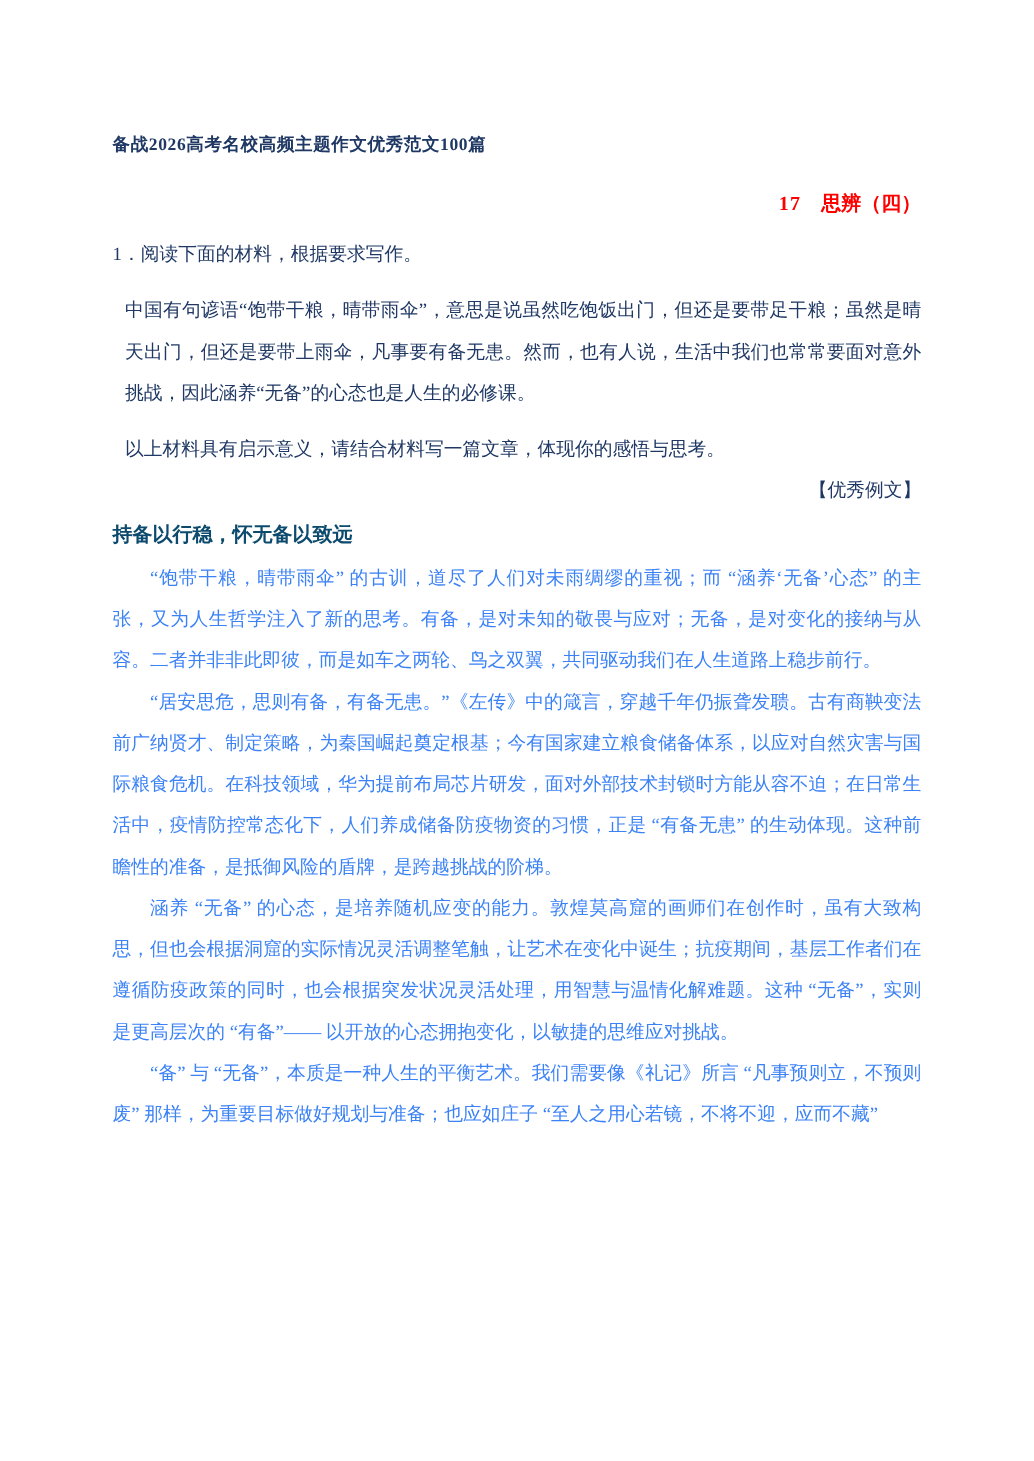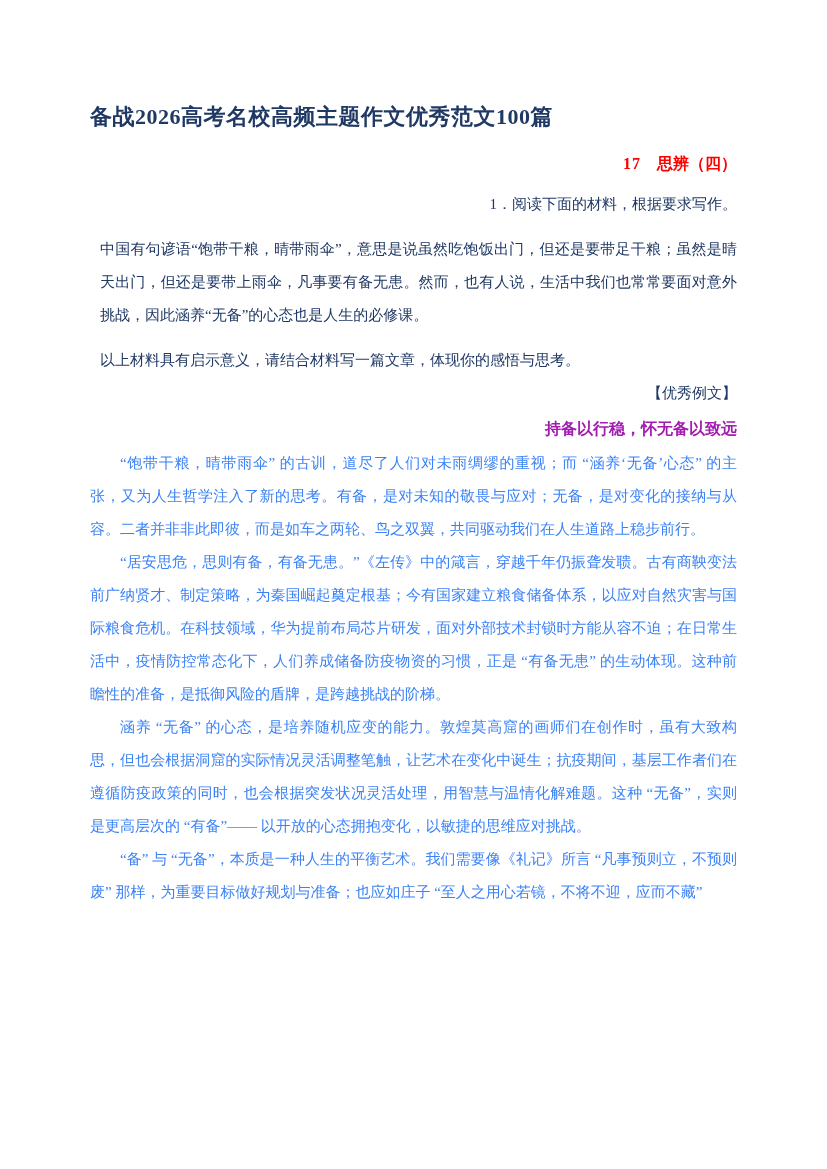--- a/index.html
+++ b/index.html
@@ -11,21 +11,21 @@
   }
   .page {
     position: relative;
     width: 827px;
     height: 1169px;
     background: #ffffff;
     padding: 104px 90px 30px 90px;
     overflow: hidden;
   }
   .doc-title {
-    font-size: 22px;
+    font-size: 14px;
     font-weight: bold;
     color: #1F3864;
     letter-spacing: 0.5px;
     line-height: 26px;
     margin-bottom: 22px;
   }
   .section-title {
     text-align: right;
     color: #FF0000;
     font-size: 16px;
@@ -34,28 +34,28 @@
     margin-bottom: 12px;
   }
   .section-title .sec-num { margin-right: 16px; letter-spacing: 1px; }
   .body-text {
     font-size: 15px;
     line-height: 33px;
     text-align: justify;
     text-justify: inter-character;
     color: #1F3864;
   }
-  .instruction { text-align: right; }
+  .instruction { text-align: left; }
   .material-block { padding-left: 10px; margin-top: 12px; }
   .example-label { text-align: right; }
   .essay-title {
-    text-align: right;
+    text-align: left;
     font-size: 16px;
     font-weight: bold;
-    color: #a21caf;
+    color: #0c4a6e;
     line-height: 33px;
     margin: 2px 0 2px 0;
   }
   .essay-body p {
     font-size: 15px;
     line-height: 33px;
     text-align: justify;
     text-justify: inter-character;
     text-indent: 2em;
     color: #3b82f6;

